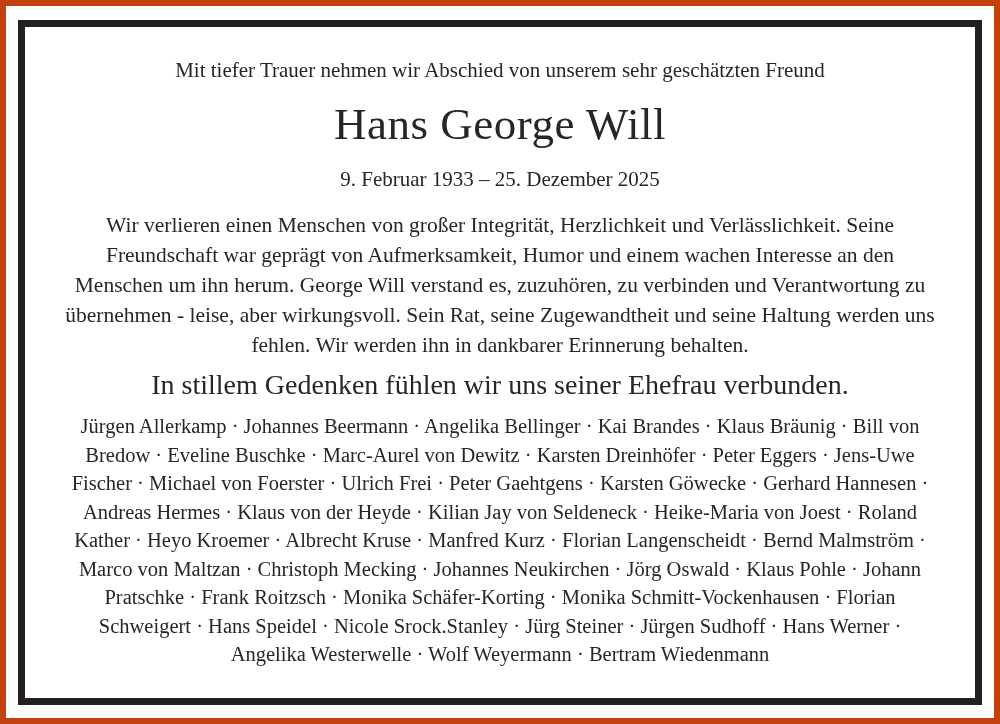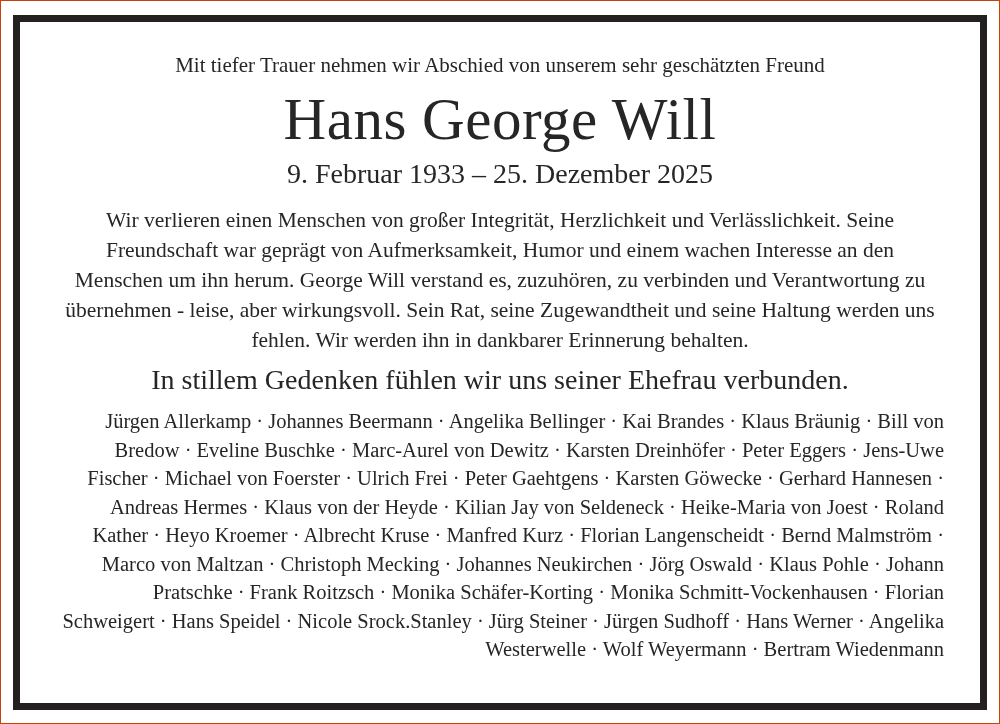--- a/index.html
+++ b/index.html
@@ -6,21 +6,21 @@
     margin: 0;
     padding: 0;
     background: #ffffff;
   }
   .page {
     position: relative;
     width: 1000px;
     height: 724px;
     box-sizing: border-box;
     background: #ffffff;
-    border: 1px solid #c2410c;
+    border: 6px solid #c2410c;
     overflow: hidden;
   }
   .notice {
     position: absolute;
     left: 12px;
     top: 14px;
     right: 12px;
     bottom: 13px;
     box-sizing: border-box;
     border: 7px solid #241f20;
@@ -31,50 +31,49 @@
     padding: 26px 36px 20px 36px;
     overflow: hidden;
   }
   .intro {
     font-size: 21px;
     line-height: 26px;
     margin: 4px auto 0 auto;
     max-width: 800px;
   }
   .title {
-    font-size: 59px;
+    font-size: 45px;
     line-height: 62px;
     font-weight: normal;
     margin: 10px 0 8px 0;
     letter-spacing: 0.5px;
     font-family: Liberation Serif, serif;
   }
   .dates {
-    font-size: 28px;
+    font-size: 21px;
     line-height: 24px;
     margin: 12px 0 16px 0;
   }
   .eulogy {
     font-size: 21.5px;
     line-height: 30px;
     margin: 19px auto 0 auto;
     max-width: 880px;
   }
   .dedication {
     font-size: 28px;
     line-height: 26px;
     margin: 12px auto 0 auto;
     max-width: 860px;
   }
   .mourners {
     font-size: 20.5px;
     line-height: 28.5px;
     margin: 14px auto 0 auto;
     max-width: 892px;
-    text-align: right;
   }
 </style>
 </head>
 <body>
 
 <div class="page">
   <div class="notice">
     <p class="intro">Mit tiefer Trauer nehmen wir Abschied von unserem sehr geschätzten Freund</p>
     <h1 class="title">Hans George Will</h1>
     <p class="dates">9. Februar 1933 – 25. Dezember 2025</p>

